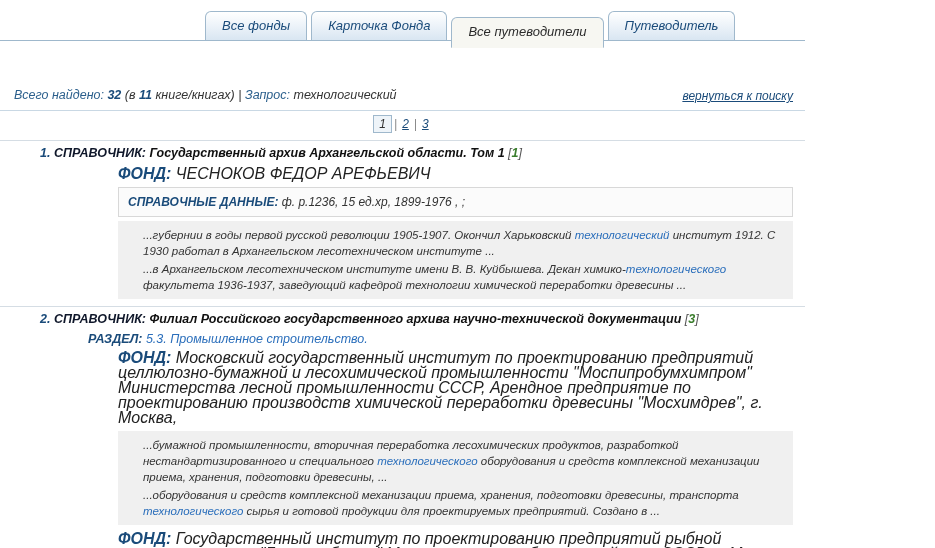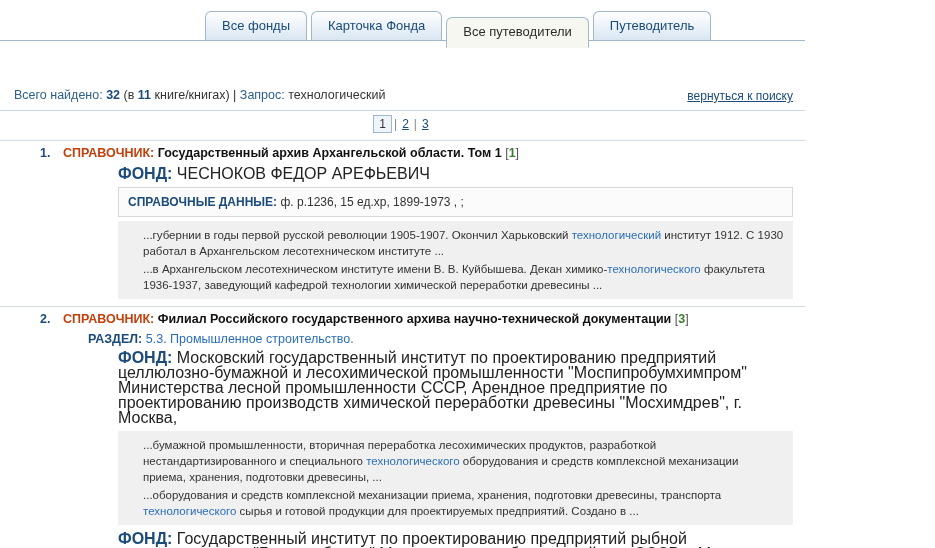--- a/index.html
+++ b/index.html
@@ -9,20 +9,21 @@
     font-family: "Liberation Sans", sans-serif;
     font-size: 12px;
     color: #333333;
   }
   #page {
     width: 805px;
     height: 548px;
     position: relative;
     overflow: hidden;
     background: #fff;
+    font-style: italic;
   }
 
   
   .tabbar {
     height: 40px;
     position: relative;
     border-bottom: 1px solid #9fb8cc;
     background: #ffffff;
   }
   .tabs {
@@ -102,21 +103,21 @@
   .results {
     padding: 2px 0 0 0;
   }
   .record { padding: 3px 0 0 0; }
   .rec-head {
     border-top: 1px solid #d5dde4;
     padding: 5px 10px 4px 40px;
     font-size: 12.5px;
   }
   .rec-num { color: #1a4b7a; font-weight: bold; }
-  .rec-label { color: #c2410c; font-weight: bold; margin-left: 9px; }
+  .rec-label { color: #0f172a; font-weight: bold; }
   .rec-title { color: #111; font-weight: bold; }
   .rec-count { color: #3a7d2c; font-weight: bold; }
   .bracket { color: #555; }
 
   .section {
     padding: 2px 10px 2px 88px;
     font-size: 12.5px;
   }
   .section-label { color: #1a4b7a; font-weight: bold; }
   .section-value { color: #2a6ebb; }
@@ -190,21 +191,21 @@
         <span class="rec-label">СПРАВОЧНИК:</span>
         <span class="rec-title">Государственный архив Архангельской области. Том 1</span>
         <span class="bracket">[</span><span class="rec-count">1</span><span class="bracket">]</span>
       </div>
       <div class="fond">
         <span class="fond-label">ФОНД:</span>
         <span>ЧЕСНОКОВ ФЕДОР АРЕФЬЕВИЧ</span>
       </div>
       <div class="ref-box">
         <span class="ref-label">СПРАВОЧНЫЕ ДАННЫЕ:</span>
-        <span>ф. р.1236, 15 ед.хр, 1899-1973 , ;</span>
+        <span>ф. р.1236, 15 ед.хр, 1899-1976 , ;</span>
       </div>
       <div class="snip-box">
         <div class="snip"><span>...губернии  в годы первой русской революции 1905-1907. Окончил Харьковский </span><span class="hl">технологический</span><span> институт 1912. С 1930 работал в Архангельском лесотехническом институте ...</span></div>
         <div class="snip"><span>...в Архангельском лесотехническом институте имени В. В. Куйбышева. Декан химико-</span><span class="hl">технологического</span><span> факультета 1936-1937, заведующий кафедрой технологии химической переработки древесины ...</span></div>
       </div>
     </div>
 
     <div class="record">
       <div class="rec-head">
         <span class="rec-num">2.</span>

